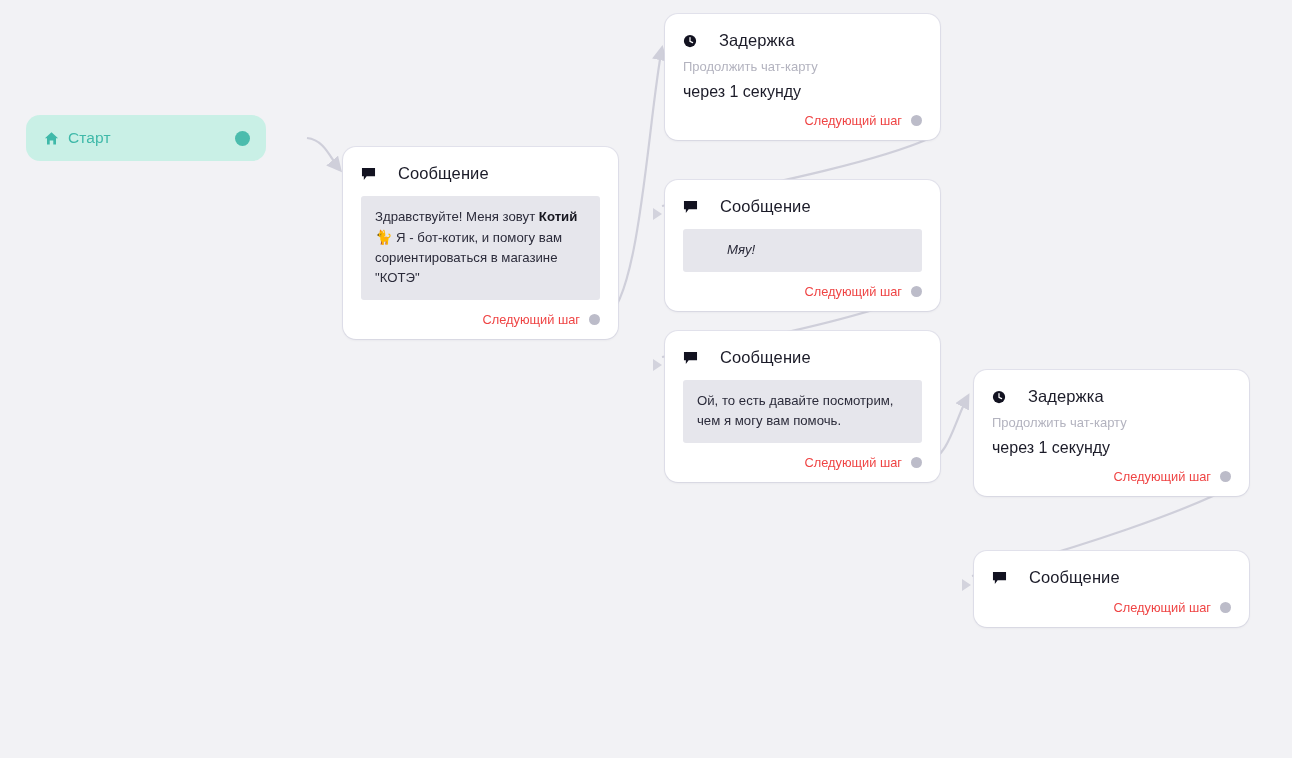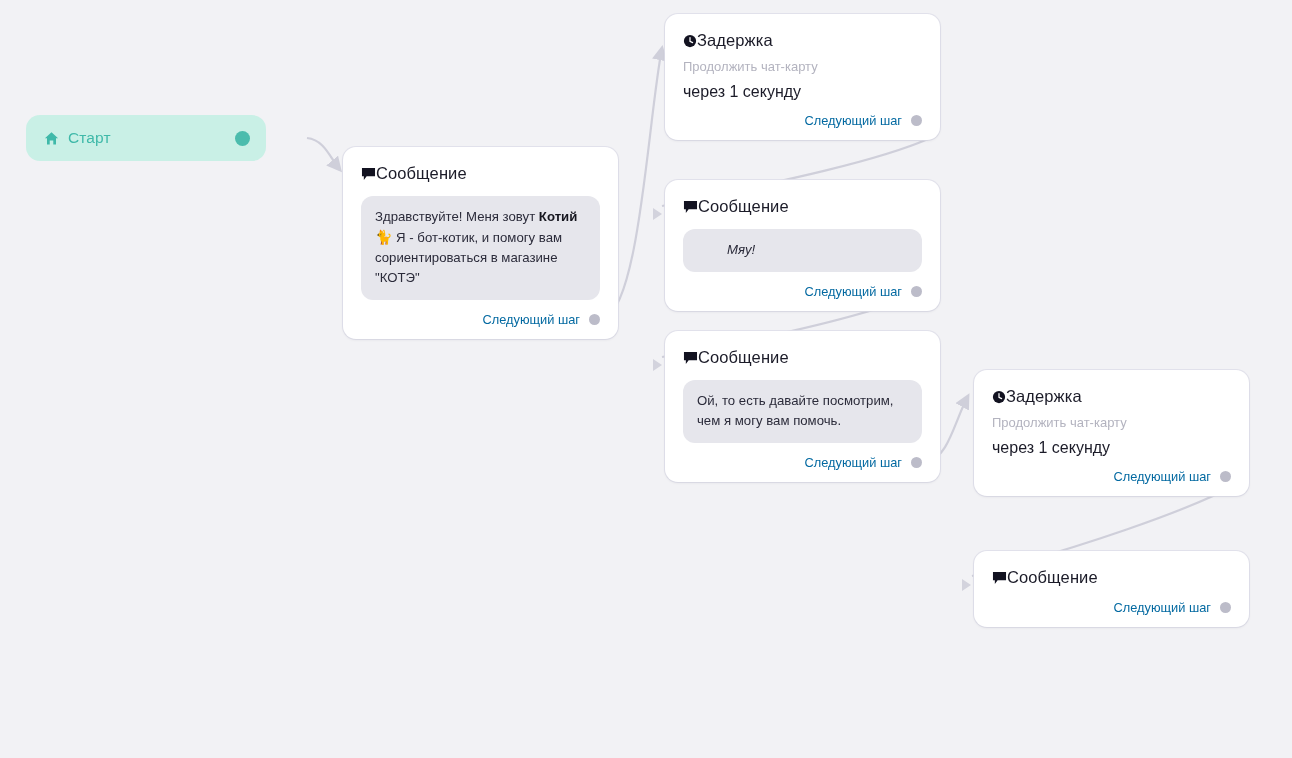--- a/index.html
+++ b/index.html
@@ -64,34 +64,34 @@
   .card {
     background: #ffffff;
     border-radius: 13px;
     box-shadow: 0 1px 3px rgba(20,20,40,0.07), 0 0 0 1px rgba(225,225,235,0.85);
     padding: 17px 18px 12px 18px;
     box-sizing: border-box;
   }
   .card-head {
     display: flex;
     align-items: center;
-    gap: 0;
+    gap: 22px;
     margin-bottom: 13px;
   }
   .card-title {
     font-size: 16.5px;
     color: #1b1b28;
     letter-spacing: .1px;
   }
   .icon-msg svg, .icon-clock svg { display: block; }
 
   
   .bubble {
     background: #e6e6ec;
-    border-radius: 12px;
+    border-radius: 3px;
     padding: 11px 14px 12px 14px;
     font-size: 13.2px;
     line-height: 20px;
     color: #2b2b3a;
   }
   .bubble b { font-weight: bold; color: #16161f; }
   .bubble .ital { font-style: italic; margin-left: 30px; }
 
   
   .delay-sub {
@@ -108,21 +108,21 @@
   
   .card-foot {
     display: flex;
     align-items: center;
     justify-content: flex-end;
     gap: 9px;
     margin-top: 12px;
   }
   .foot-label {
     font-size: 12.8px;
-    color: #0369a1;
+    color: #ef4444;
   }
   .foot-dot {
     width: 11px;
     height: 11px;
     border-radius: 50%;
     background: #bcbcc9;
   }
   .in-marker {
     position: absolute;
     left: -12px;

